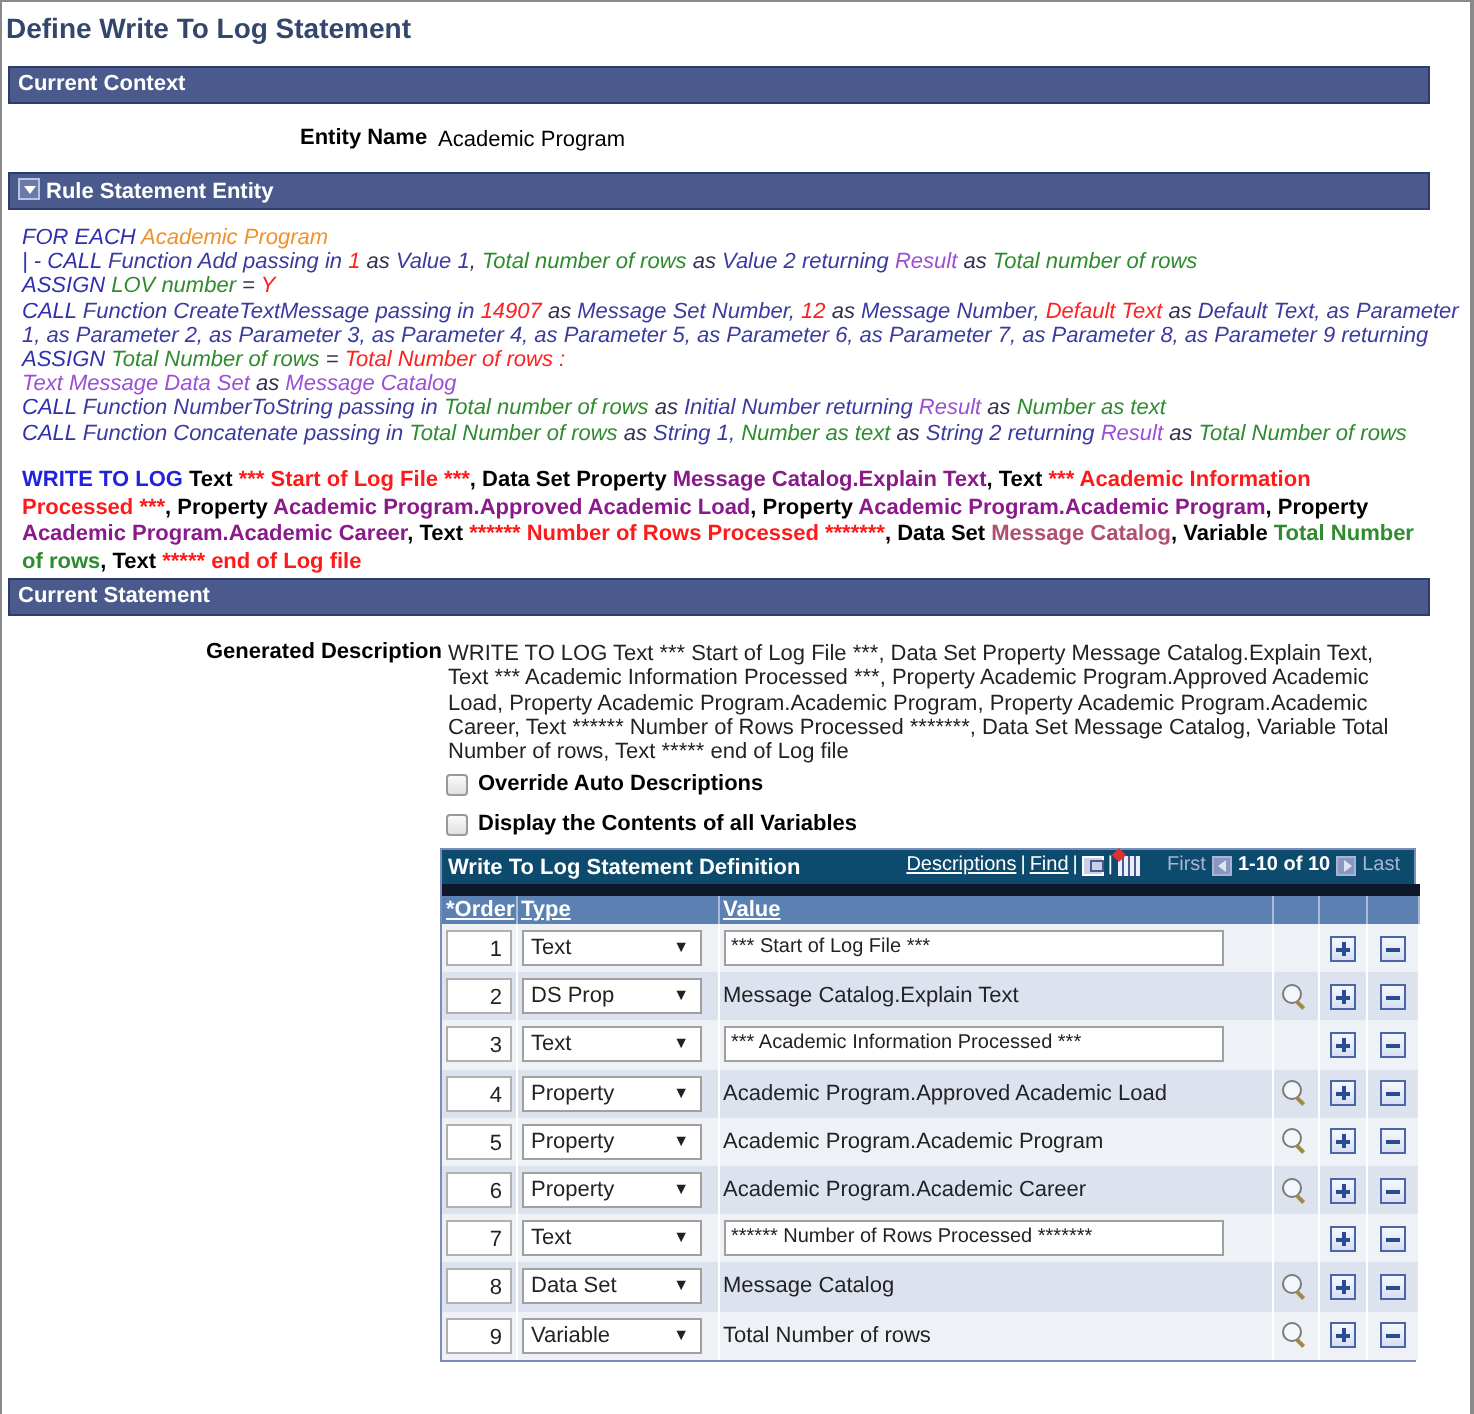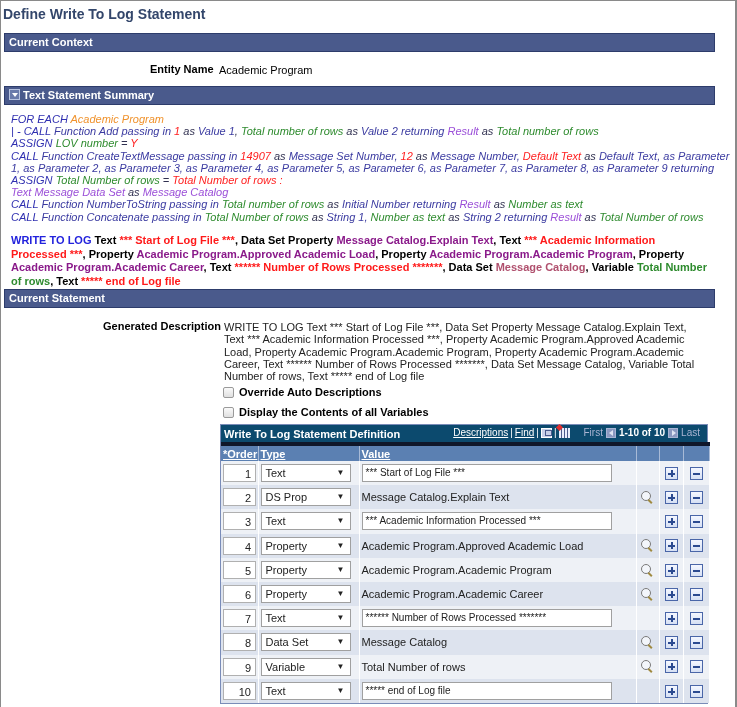--- a/index.html
+++ b/index.html
@@ -74,21 +74,21 @@
       repeating-linear-gradient(90deg, #e8eefc 0 2px, #4a5a8c 2px 3px),
       #e8eefc; position: relative; }
   .ico-dl::before { content: ""; position: absolute; left: -2px; top: -3px; width: 5px; height: 5px; background: #e03030; transform: rotate(45deg); }
   .nav-dim { color: #aab4d2; margin: 0 3px; }
   .nav-arrow { width: 10px; height: 10px; background: #8a98c0; display: inline-block; position: relative; border: 1px solid #a8b4d4; }
   .nav-arrow.l::after { content:""; position:absolute; left:2px; top:1px; border-top:3px solid transparent; border-bottom:3px solid transparent; border-right:4px solid #dfe5f3; }
   .nav-arrow.r::after { content:""; position:absolute; left:3px; top:1px; border-top:3px solid transparent; border-bottom:3px solid transparent; border-left:4px solid #dfe5f3; }
   .nav-count { color: #fff; font-weight: bold; margin: 0 3px; }
 
   table { border-collapse: collapse; width: 100%; table-layout: fixed; }
-  th { background: #5b80b2; color: #fff; text-align: left; font-weight: bold; height: 17px; padding: 0 2px; border-right: 1px solid #a8bad6; border-top: 4px solid #0f172a; font-size: 11px; }
+  th { background: #5b80b2; color: #fff; text-align: left; font-weight: bold; height: 17px; padding: 0 2px; border-right: 1px solid #a8bad6; border-top: 6px solid #0f172a; font-size: 11px; }
   th span { text-decoration: underline; }
   td { height: 24.2px; padding: 0 2px; border-right: 1px solid #fff; font-size: 11px; color: #222; vertical-align: middle; }
   tr.odd td { background: #ffffff; }
   tr.even td { background: #dde3ee; }
   tr.odd td { background: #eef1f6; }
   .ord { width: 33px; height: 18px; border: 1px solid #b0b0b0; background: #fff; text-align: right; padding: 3px 4px 0 0; font-size: 11px; }
   .sel { width: 90px; height: 18px; border: 1px solid #a0a0a0; background: #fff; padding: 2px 4px 0 4px; font-size: 11px; position: relative; }
   .sel::after { content: "▼"; position: absolute; right: 5px; top: 3px; font-size: 8px; color: #222; }
   .val-input { width: 250px; height: 18px; border: 1px solid #a0a0a0; background: #fff; padding: 2px 3px 0 3px; font-size: 10px; }
   .icon-btn { width: 13px; height: 13px; border: 1px solid #4a66a8; background: linear-gradient(#f4f7ff,#d6e0f4); display: inline-block; position: relative; vertical-align: middle; }
@@ -107,21 +107,21 @@
 
 <div class="page-title">Define Write To Log Statement</div>
 
 <div class="section-bar" style="top:33px;">
   <span>Current Context</span>
 </div>
 <div class="ctx-label">Entity Name</div>
 <div class="ctx-value">Academic Program</div>
 
 <div class="section-bar" style="top:86px;">
-  <span class="collapse"></span><span>Text Statement Summary</span>
+  <span class="collapse"></span><span>Rule Statement Entity</span>
 </div>
 
 <div class="summary" id="summary">
     <div class="ln"><span class="kw">FOR EACH </span><span class="ent">Academic Program</span></div>
     <div class="ln"><span class="kw">| - CALL </span><span class="fn">Function Add passing in </span><span class="num">1</span><span class="blk"> as </span><span class="fn">Value 1</span><span class="blk">, </span><span class="var">Total number of rows</span><span class="blk"> as </span><span class="fn">Value 2 returning </span><span class="res">Result</span><span class="blk"> as </span><span class="var">Total number of rows</span></div>
     <div class="ln"><span class="kw">ASSIGN </span><span class="var">LOV number</span><span class="blk"> = </span><span class="num">Y</span></div>
     <div class="ln"><span class="kw">CALL </span><span class="fn">Function CreateTextMessage passing in </span><span class="num">14907</span><span class="blk"> as </span><span class="fn">Message Set Number, </span><span class="num">12</span><span class="blk"> as </span><span class="fn">Message Number, </span><span class="num">Default Text</span><span class="blk"> as </span><span class="fn">Default Text, as Parameter</span></div>
     <div class="ln"><span class="fn">1, as Parameter 2, as Parameter 3, as Parameter 4, as Parameter 5, as Parameter 6, as Parameter 7, as Parameter 8, as Parameter 9 returning</span></div>
     <div class="ln"><span class="kw">ASSIGN </span><span class="var">Total Number of rows</span><span class="blk"> = </span><span class="num">Total Number of rows :</span></div>
     <div class="ln"><span class="ds">Text Message Data Set</span><span class="blk"> as </span><span class="ds">Message Catalog</span></div>
@@ -291,29 +291,15 @@
             <div class="ord">9</div>
           </td>
           <td>
             <div class="sel">Variable</div>
           </td>
           <td><span>Total Number of rows</span></td>
           <td class="c-center"><span class="lens"></span></td>
           <td class="c-center"><span class="icon-btn plus"></span></td>
           <td class="c-center"><span class="icon-btn minus"></span></td>
         </tr>
-        <tr class="even">
-          <td>
-            <div class="ord">10</div>
-          </td>
-          <td>
-            <div class="sel">Text</div>
-          </td>
-          <td>
-            <div class="val-input">***** end of Log file</div>
-          </td>
-          <td class="c-center"></td>
-          <td class="c-center"><span class="icon-btn plus"></span></td>
-          <td class="c-center"><span class="icon-btn minus"></span></td>
-        </tr>
       </tbody>
   </table>
 </div>
 
 </body></html>

